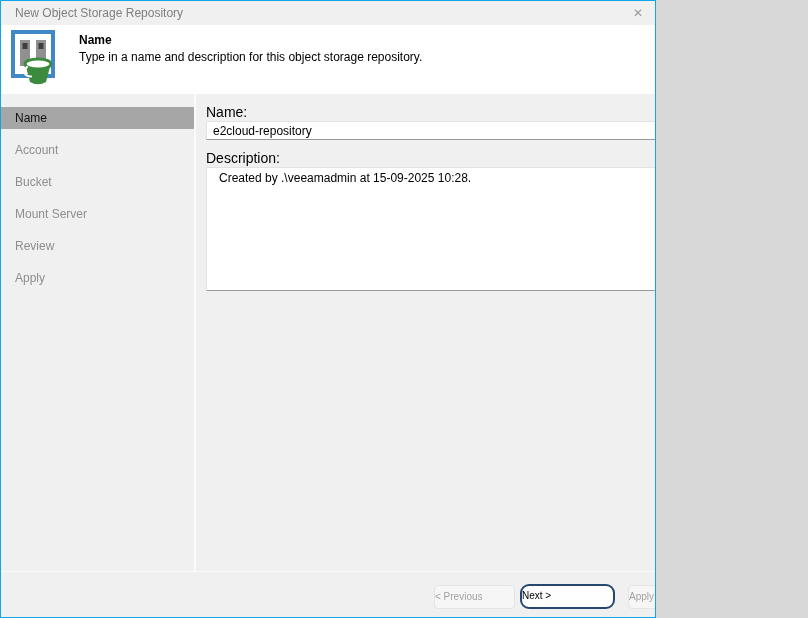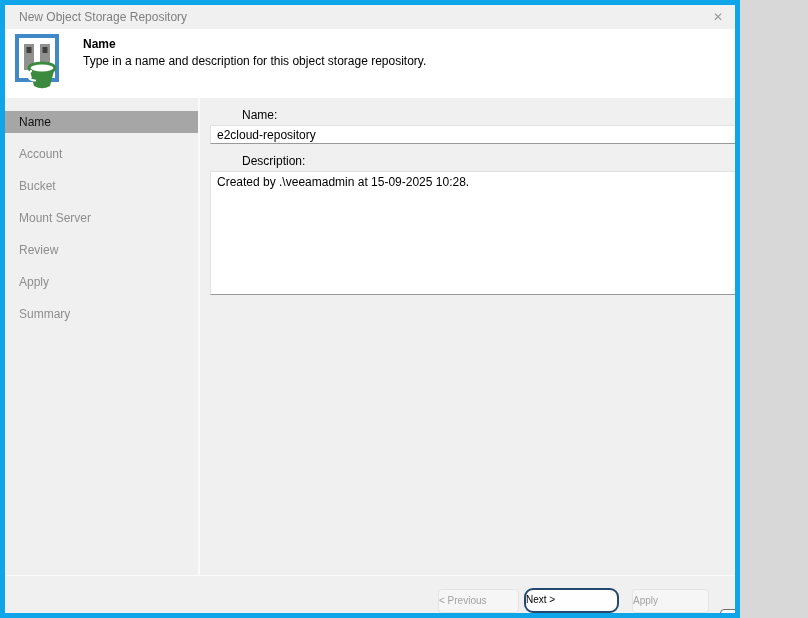--- a/index.html
+++ b/index.html
@@ -1,45 +1,45 @@
 <!DOCTYPE html>
 <html><head>
 <meta charset="utf-8">
 <style>
   html,body{margin:0;padding:0;background:#d8d8d8;}
   *{box-sizing:border-box;font-family:"Liberation Sans","DejaVu Sans",sans-serif;}
   .window{
-    position:relative;width:740px;height:618px;background:#15803d;
-    border:5px solid #0ea5e9;overflow:hidden;
+    position:relative;width:656px;height:618px;background:#15803d;
+    border:1px solid #0ea5e9;overflow:hidden;
   }
   
   .titlebar{position:absolute;left:0;top:0;width:100%;height:24px;background:#f0f0f0;}
   .titlebar .title{position:absolute;left:14px;top:0;line-height:24px;font-size:12px;color:#7f7f7f;}
   .close-btn{position:absolute;right:8px;top:3px;width:18px;height:18px;text-align:center;
     line-height:18px;font-size:12px;color:#9a9a9a;cursor:default;}
   
   .header{position:absolute;left:0;top:24px;width:100%;height:69px;background:#ffffff;}
   .header .icon{position:absolute;left:10px;top:5px;}
   .header .h-title{position:absolute;left:78px;top:8px;font-size:12px;font-weight:bold;color:#000;}
   .header .h-sub{position:absolute;left:78px;top:25px;font-size:12px;color:#000;}
   
   .body{position:absolute;left:0;top:93px;width:100%;height:477px;background:#f0f0f0;}
   .sidebar{position:absolute;left:0;top:0;width:193px;height:100%;background:#f0f0f0;}
   .v-divider{position:absolute;left:193px;top:0;width:2px;height:100%;background:#fafafa;}
   .side-item{position:absolute;left:0;width:193px;height:22px;line-height:22px;
     padding-left:14px;font-size:12px;color:#8e8e8e;cursor:default;}
   .side-item.active{background:#a6a6a6;color:#111;}
   
   .content{position:absolute;left:195px;top:0;width:613px;height:100%;}
-  .field-label{position:absolute;font-size:12px;color:#000;margin-left:32px;}
+  .field-label{position:absolute;font-size:14px;color:#000;}
   .textbox{
     position:absolute;background:#fff;border:1px solid #e2e2e2;border-bottom:1px solid #9a9a9a;
     font-size:12px;color:#000;padding:0 6px;outline:none;
   }
-  textarea.textbox{padding:3px 6px;resize:none;line-height:15px;}
+  textarea.textbox{padding:3px 12px;resize:none;line-height:15px;}
   .checkbox{position:absolute;left:10px;top:513px;width:13px;height:13px;background:#fff;
     border:1px solid #8a8a8a;border-radius:2px;}
   .cb-label{position:absolute;left:29px;top:512px;font-size:12px;color:#000;line-height:15px;}
   .spinner{position:absolute;left:162px;top:509px;width:41px;height:21px;background:#fff;
     border:1px solid #b5b5b5;}
   .spinner .spin-value{position:absolute;left:3px;top:2px;font-size:12px;color:#9a9a9a;}
   .spinner .spin-btns{position:absolute;right:1px;top:1px;width:15px;height:17px;}
   .spin-btn{width:15px;height:8.5px;background:#f2f2f2;border:1px solid #c9c9c9;
     font-size:5px;color:#8a8a8a;text-align:center;line-height:7px;}
   
@@ -79,21 +79,20 @@
 
   <div class="body">
 
     <div class="sidebar">
       <div class="side-item active" style="top:13px">Name</div>
       <div class="side-item" style="top:45px">Account</div>
       <div class="side-item" style="top:77px">Bucket</div>
       <div class="side-item" style="top:109px">Mount Server</div>
       <div class="side-item" style="top:141px">Review</div>
       <div class="side-item" style="top:173px">Apply</div>
-      <div class="side-item" style="top:205px">Summary</div>
     </div>
     <div class="v-divider"></div>
 
     <div class="content">
       <div class="field-label" style="left:10px;top:10px">Name:</div>
       <input class="textbox" style="left: 10px; top: 27px; width: 591px; height: 19px;" value="e2cloud-repository">
 
       <div class="field-label" style="left:10px;top:56px">Description:</div>
       <textarea class="textbox" style="left: 10px; top: 73px; width: 591px; height: 124px;">Created by .\veeamadmin at 15-09-2025 10:28.</textarea>
 

